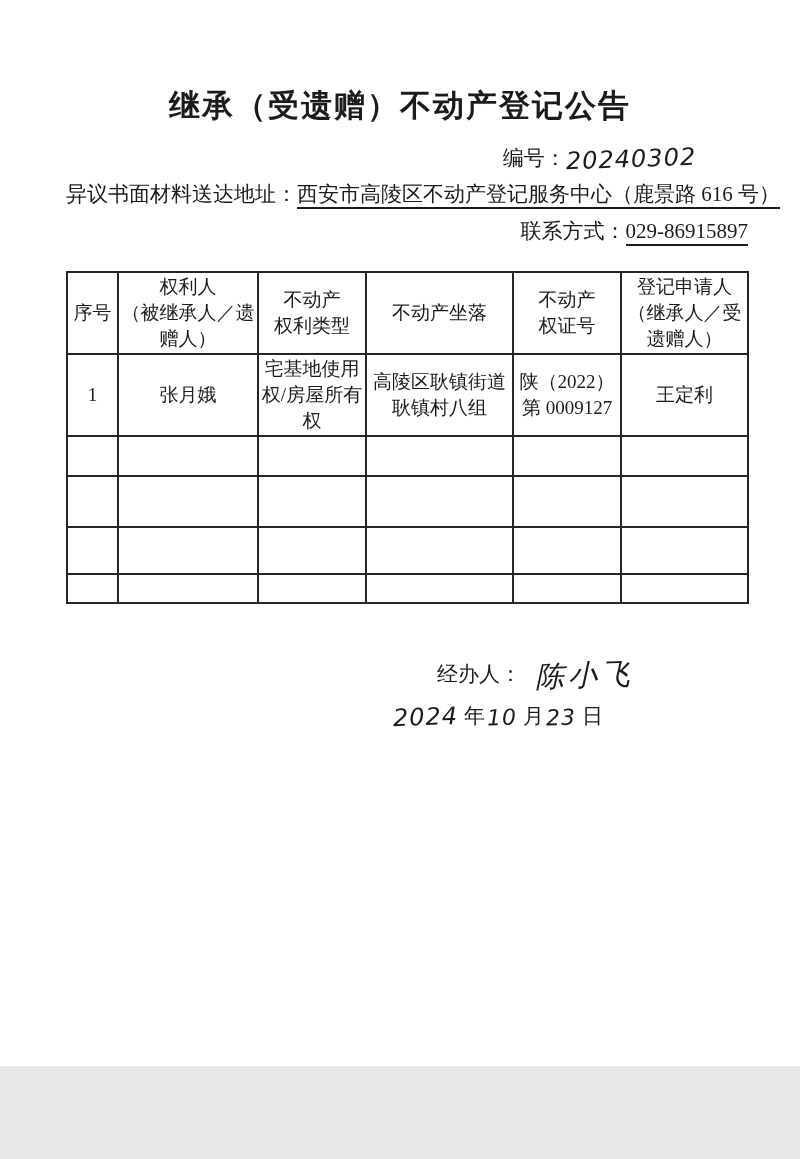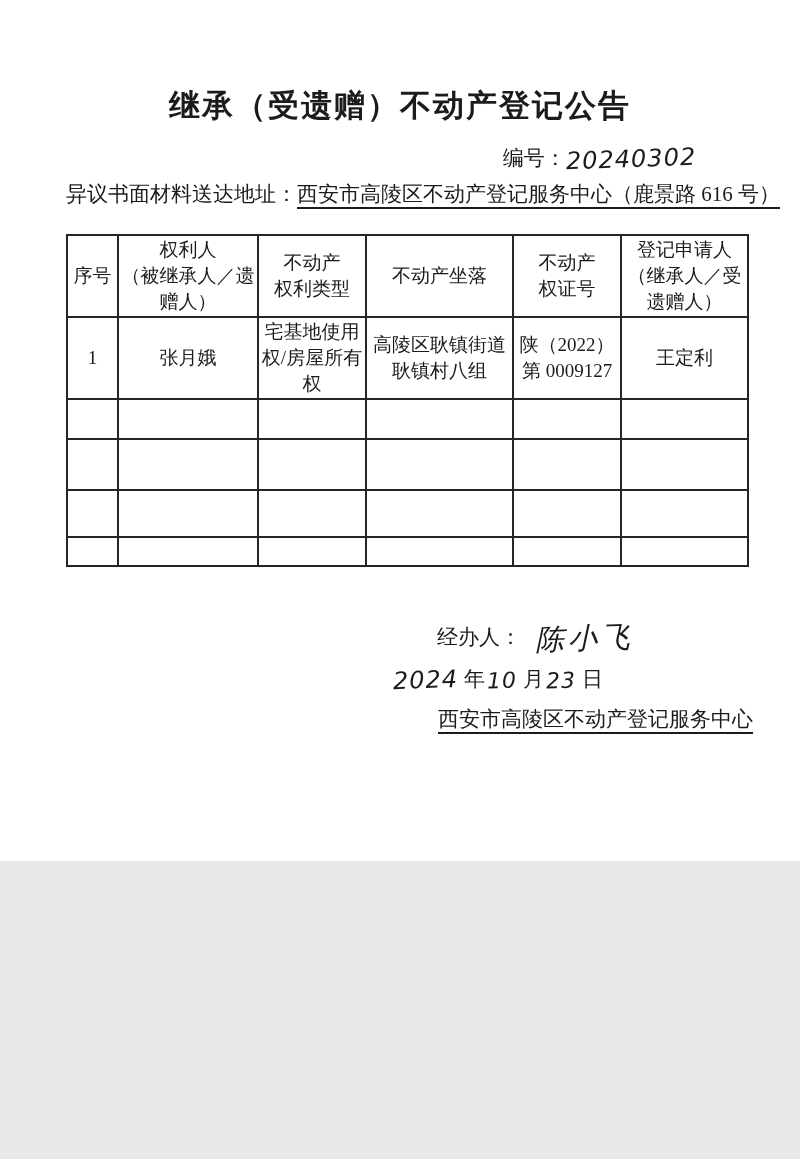--- a/index.html
+++ b/index.html
@@ -1,20 +1,20 @@
 <!DOCTYPE html>
 <html><head>
 <meta charset="utf-8">
 <style>
   * { margin: 0; padding: 0; box-sizing: border-box; }
   html, body { background: #e8e8e8; }
   .page {
     position: relative;
     width: 800px;
-    height: 861px;
+    height: 1066px;
     margin: 0 auto;
     background: #ffffff;
     color: #1b1b1b;
     font-family: "Liberation Serif", "DejaVu Serif", serif;
     padding: 86px 52px 0 66px;
     overflow: hidden;
   }
   .title {
     font-size: 31px;
     font-weight: bold;
@@ -99,20 +99,23 @@
 
   <div class="serial-line">
     <span>编号：</span><span class="hand serial-value">20240302</span>
   </div>
 
 
   <div class="info-line">
     <span>异议书面材料送达地址：</span><span class="uline">西安市高陵区不动产登记服务中心（鹿景路 616 号）</span>
   </div>
 
+  <div class="info-line">
+    <span>联系方式：</span><span class="uline">029-86915897</span>
+  </div>
 
   <table class="announcement">
     <colgroup>
       <col style="width:51px">
         <col style="width:140px">
         <col style="width:108px">
       <col style="width:147px">
         <col style="width:108px">
         <col style="width:127px">
     </colgroup>
@@ -176,18 +179,15 @@
   </tbody>
     </table>
 
   <div class="sign-block">
     <div class="handler-line">
       <span>经办人：</span><span class="hand signature">陈小飞</span>
     </div>
     <div class="date-line">
       <span class="hand date-num">2024</span><span class="date-sep">年</span><span class="hand date-num month">10</span><span class="date-sep">月</span><span class="hand date-num day">23</span><span class="date-sep">日</span>
     </div>
-    <div class="org-line">
-      <span class="uline">西安市高陵区不动产登记服务中心</span>
-    </div>
   </div>
 
 </div>
 
 </body></html>

